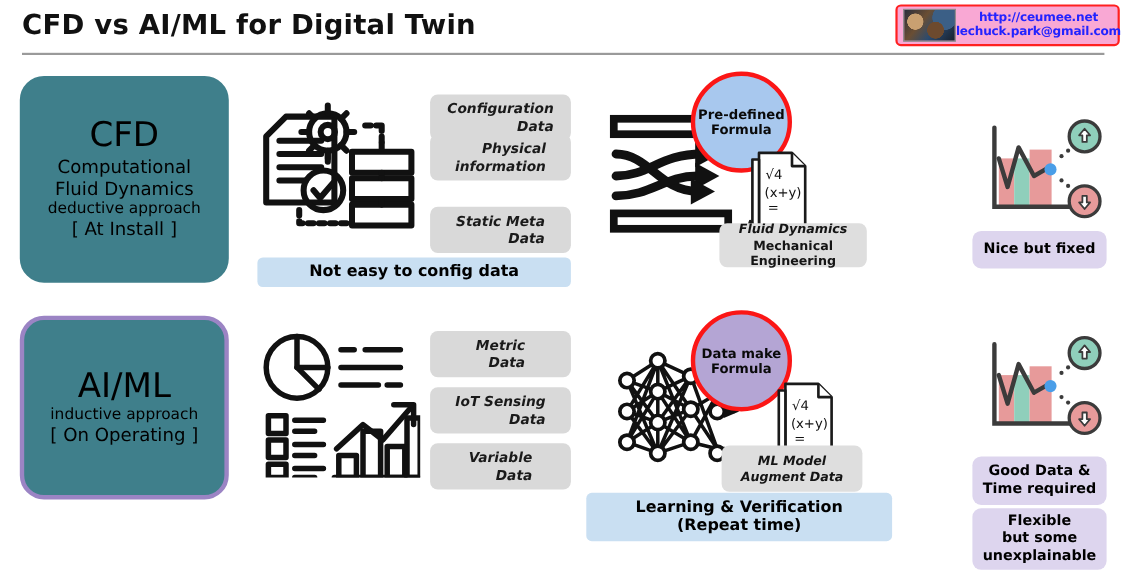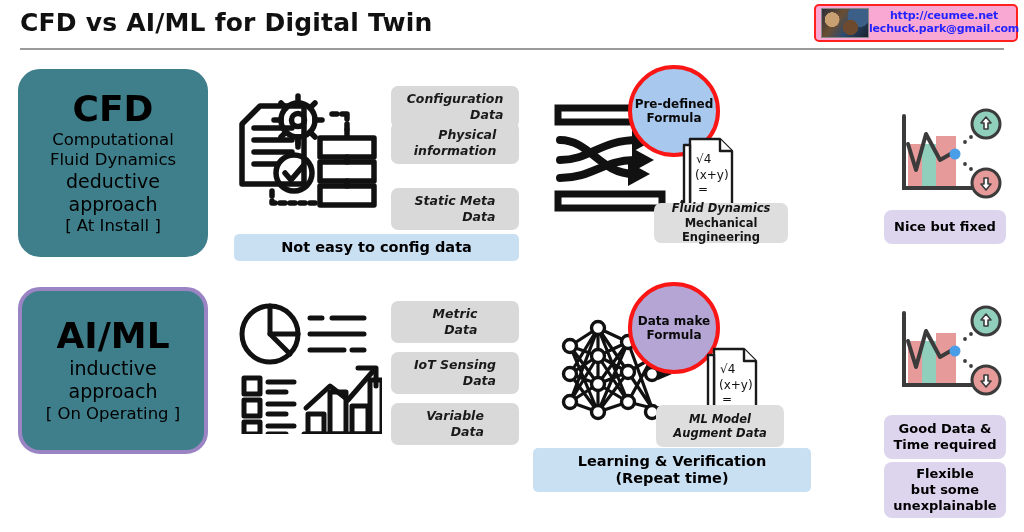--- a/index.html
+++ b/index.html
@@ -98,32 +98,32 @@
     background: #3f7f8b;
     border: 2px solid #3f7f8b;
   }
   #cat-aiml {
     left: 18px; top: 7px;
     width: 190px; height: 167px;
     background: #3f7f8b;
     border: 4px solid #9b84c4;
   }
   .cat-acronym {
-    font-size: 36px;
-    font-weight: bold;
+    font-size: 31px;
+    font-weight: normal;
     line-height: 1.05;
     margin-bottom: 2px;
   }
   .cat-sub {
     font-size: 16.5px;
     line-height: 1.22;
     font-weight: normal;
   }
   .cat-approach {
-    font-size: 19px;
+    font-size: 14px;
     line-height: 1.22;
     font-weight: normal;
   }
 
   
   .icon-wrap { position: absolute; }
   #icon-config { left: 232px; top: 28px; }
   #icon-analytics { left: 232px; top: 22px; }
   #icon-flow { left: 552px; top: 42px; }
   #icon-neural { left: 552px; top: 32px; }

